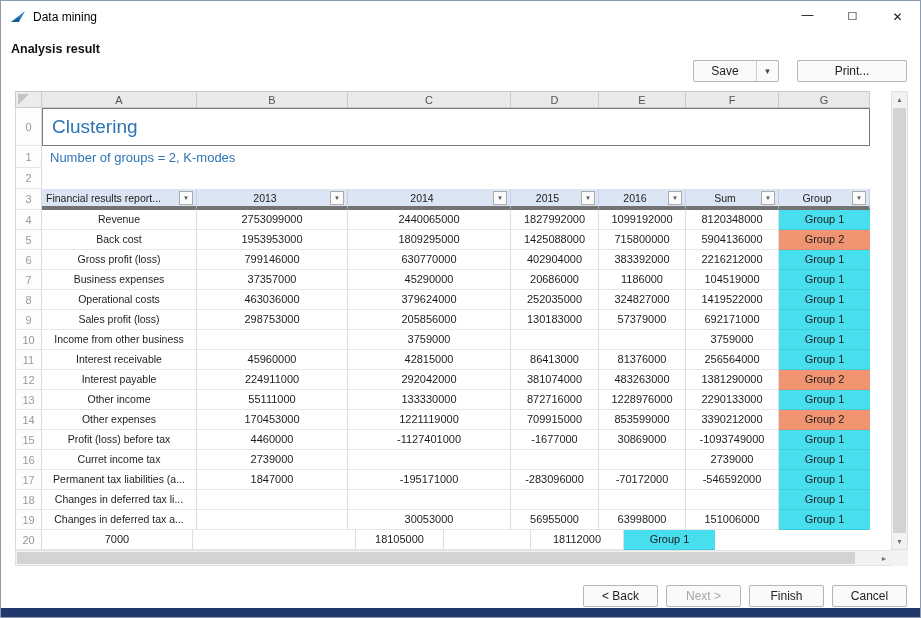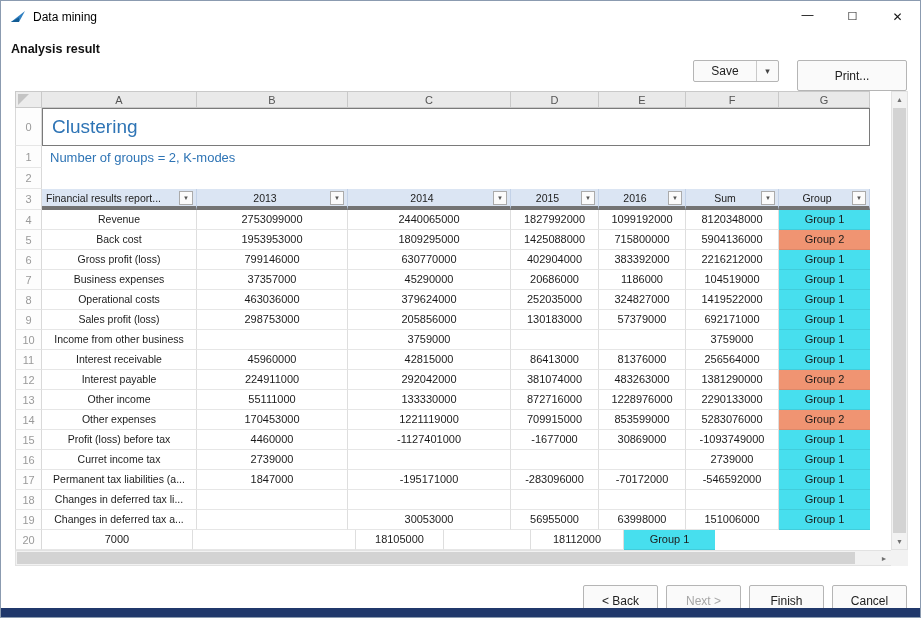--- a/index.html
+++ b/index.html
@@ -24,21 +24,21 @@
   .win-btn {
     width:45px; height:31px; display:flex; align-items:center; justify-content:center;
     font-size:12px; color:#111; cursor:default;
   }
   .glyph.max { font-size:11px; margin-top:-1px; }
   .glyph.min { margin-top:-4px; }
   
   .page-title { position:absolute; top:41px; left:10px; font-size:12.5px; font-weight:bold; color:#111; }
   .toolbar { position:absolute; top:59px; right:13px; display:flex; gap:18px; }
   .btn {
-    box-sizing:border-box; height:31px;
+    box-sizing:border-box; height:22px;
     background:#fafafa; border:1px solid #b5b5b5; border-radius:2px;
     font-size:12px; color:#222;
     display:flex; align-items:center; justify-content:center;
   }
   .split-btn {
     box-sizing:border-box; height:22px; display:flex;
     background:#fafafa; border:1px solid #b5b5b5; border-radius:2px;
   }
   .save-main { width:62px; height:20px; border:none; background:none; border-radius:0; }
   .save-arrow {
@@ -353,21 +353,21 @@
           <div class="cell num" style="width: 93px;">2290133000</div>
           <div class="cell gcell" style="width: 91px; background: rgb(71, 223, 238);">Group 1</div>
         </div>
         <div class="drow">
           <div class="rnum">14</div>
           <div class="cell alabel" style="width: 155px;">Other expenses</div>
           <div class="cell num" style="width: 151px;">170453000</div>
           <div class="cell num" style="width: 163px;">1221119000</div>
           <div class="cell num" style="width: 88px;">709915000</div>
           <div class="cell num" style="width: 87px;">853599000</div>
-          <div class="cell num" style="width: 93px;">5283076000</div>
+          <div class="cell num" style="width: 93px;">3390212000</div>
           <div class="cell gcell" style="width: 91px; background: rgb(240, 148, 114);">Group 2</div>
         </div>
         <div class="drow">
           <div class="rnum">15</div>
           <div class="cell alabel" style="width: 155px;">Profit (loss) before tax</div>
           <div class="cell num" style="width: 151px;">4460000</div>
           <div class="cell num" style="width: 163px;">-1127401000</div>
           <div class="cell num" style="width: 88px;">-1677000</div>
           <div class="cell num" style="width: 87px;">30869000</div>
           <div class="cell num" style="width: 93px;">-1093749000</div>

